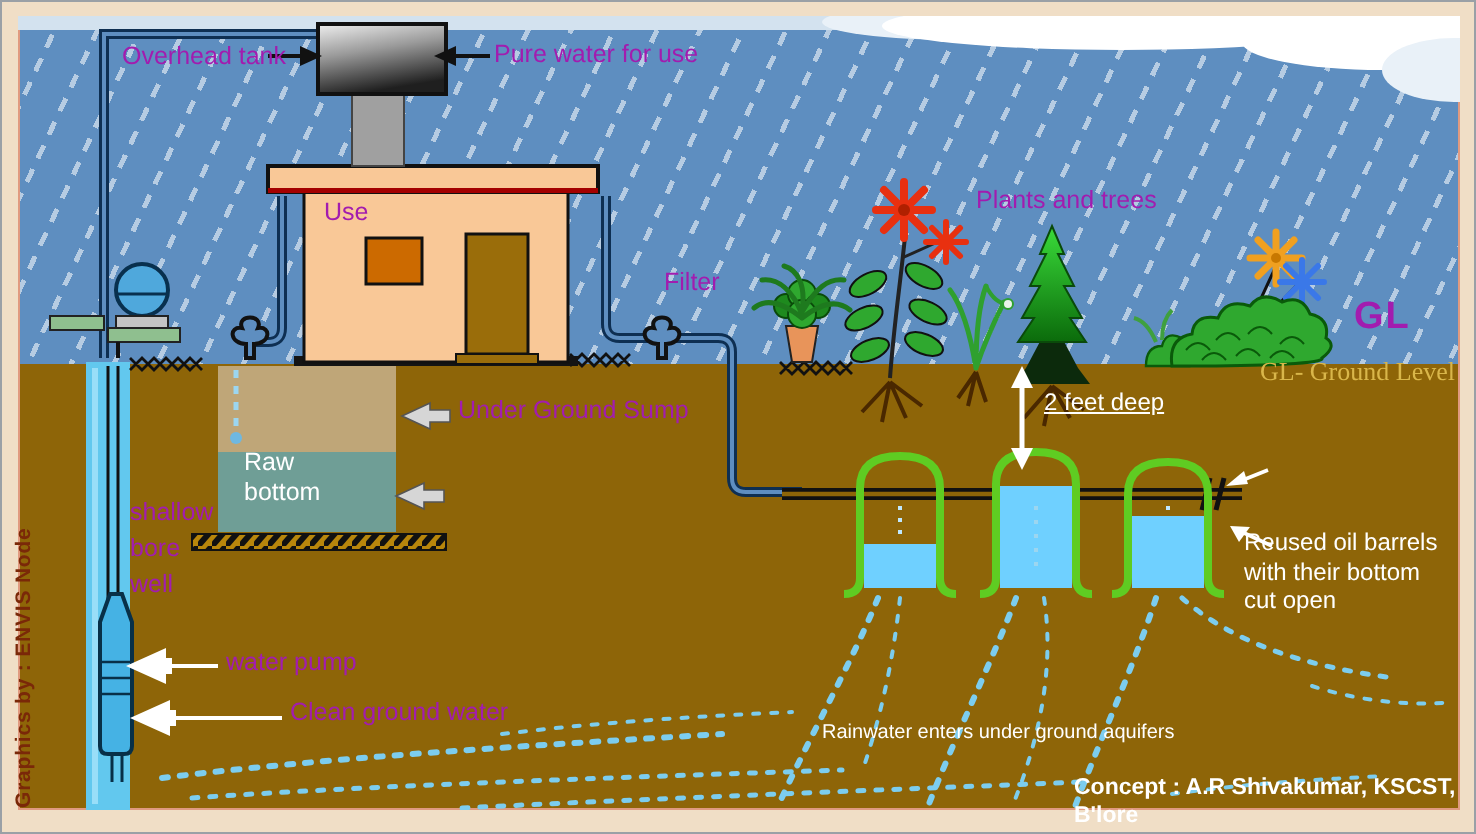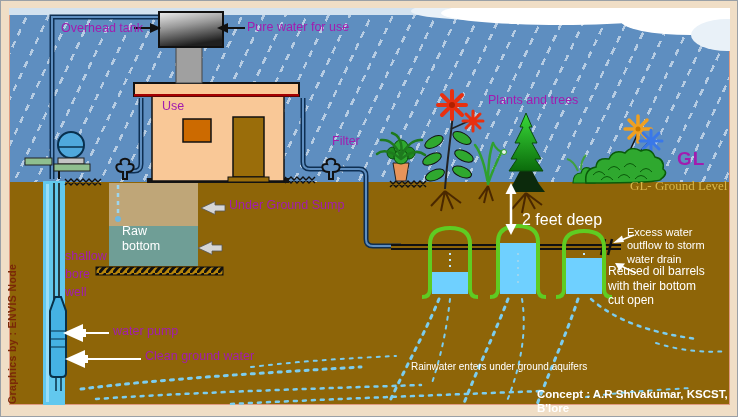--- a/index.html
+++ b/index.html
@@ -290,23 +290,20 @@
   <div class="lbl white" style="left:121px;top:223px;">Raw
 bottom</div>
   <div class="lbl" style="left:64px;top:246px;line-height:1.45;">shallow
 bore
 well</div>
   <div class="lbl" style="left:112px;top:323px;">water pump</div>
   <div class="lbl" style="left:144px;top:348px;">Clean ground water</div>
   <div class="lbl" style="left:487px;top:92px;">Plants and trees</div>
   <div class="lbl gl-big" style="left:676px;top:146px;">GL</div>
   <div class="lbl gl-level" style="left:629px;top:177px;">GL- Ground Level</div>
-  <div class="lbl white" style="left:521px;top:209px;font-size:16px;">2 feet deep</div>
-  <div class="lbl white sm" style="left:626px;top:225px;">Excess water
-outflow to storm
-water drain</div>
-  <div class="lbl white" style="left:607px;top:263px;font-size:12px;">Reused oil barrels
+  <div class="lbl white" style="left:521px;top:193px;font-size:12px;text-decoration:underline;">2 feet deep</div>
+  <div class="lbl white" style="left:621px;top:263px;font-size:12px;">Reused oil barrels
 with their bottom
 cut open</div>
   <div class="lbl white" style="left:410px;top:360px;font-size:10px;">Rainwater enters under ground aquifers</div>
   <div class="lbl white concept" style="left:536px;top:386px;">Concept : A.R Shivakumar, KSCST, B'lore</div>
   <div class="vcredit">Graphics by : ENVIS Node</div>
 </div>
 
 </body></html>

